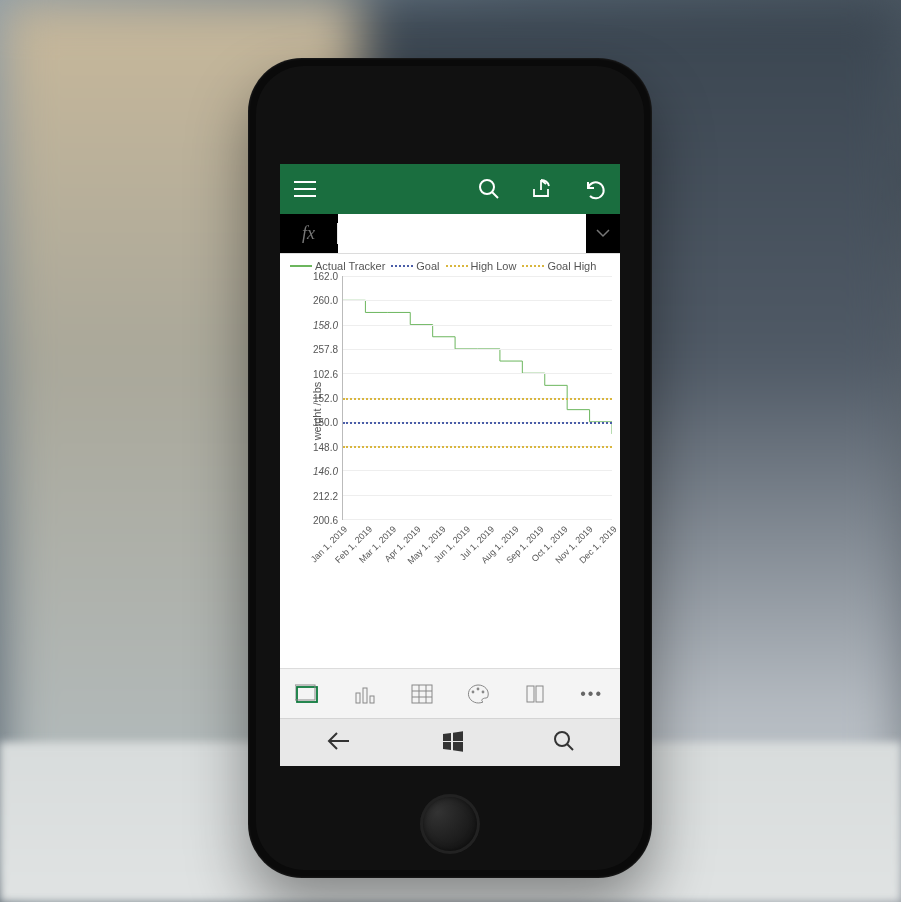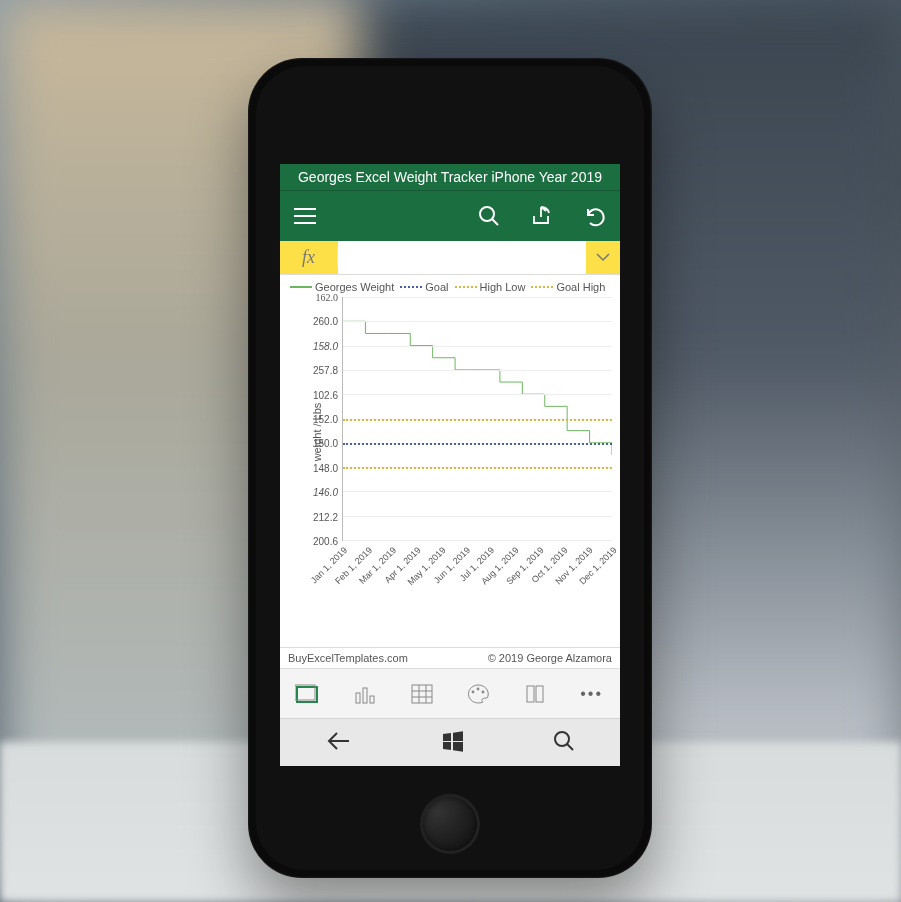--- a/index.html
+++ b/index.html
@@ -105,22 +105,22 @@
     background: #1a6e3f;
     height: 50px;
     display: flex;
     align-items: center;
     padding: 0 14px;
     gap: 30px;
   }
   .toolbar .spacer { flex: 1; }
   .icon-btn { color: #fff; display: flex; align-items: center; justify-content: center; cursor: pointer; }
   .formula-bar {
-    height: 34px;
-    background: #fde047;
+    height: 40px;
+    background: #000000;
     border-bottom: 1px solid #dcdcdc;
     display: flex;
     align-items: center;
   }
   .fx-label {
     width: 58px;
     text-align: center;
     font-family: 'Times New Roman', serif;
     font-style: italic;
     font-size: 18px;
@@ -266,21 +266,20 @@
 <body>
 
 <div class="bg-blur"></div>
 <div class="surface"></div>
 
 <div class="phone">
   <div class="speaker"></div>
   <div class="phone-inner">
     <div class="screen">
 
-      <div class="titlebar">Georges Excel Weight Tracker iPhone Year 2019</div>
 
       <div class="toolbar">
         <div class="icon-btn">
           <svg width="22" height="16" viewBox="0 0 22 16">
               <path d="M0 1h22M0 8h22M0 15h22" stroke="#fff" stroke-width="2"></path>
             </svg>
         </div>
         <div class="spacer"></div>
         <div class="icon-btn">
           <svg width="22" height="22" viewBox="0 0 22 22">
@@ -308,21 +307,21 @@
               <path d="M1 2l6 6 6-6" stroke="#777" stroke-width="1.5" fill="none"></path>
             </svg>
         </div>
       </div>
 
       <div class="chart-area">
 
         <div class="legend">
           <div class="legend-item">
             <span class="leg-solid"></span>
-              <span>Georges Weight</span>
+              <span>Actual Tracker</span>
           </div>
           <div class="legend-item">
             <span class="leg-dot" style="border-color:#4a5da8"></span>
               <span>Goal</span>
           </div>
           <div class="legend-item">
             <span class="leg-dot" style="border-color:#d9b63e"></span>
               <span>High Low</span>
           </div>
           <div class="legend-item">
@@ -337,21 +336,21 @@
               <div class="ytick" style="top: 100%;">200.6</div>
               <div class="ytick" style="top: 90%;">212.2</div>
               <div class="ytick" style="top: 80%; font-style: italic;">146.0</div>
               <div class="ytick" style="top: 70%;">148.0</div>
               <div class="ytick" style="top: 60%;">150.0</div>
               <div class="ytick" style="top: 50%;">152.0</div>
               <div class="ytick" style="top: 40%;">102.6</div>
               <div class="ytick" style="top: 30%;">257.8</div>
               <div class="ytick" style="top: 20%; font-style: italic;">158.0</div>
               <div class="ytick" style="top: 10%;">260.0</div>
-              <div class="ytick" style="top: 0%; font-family: Liberation Serif, serif;">162.0</div>
+              <div class="ytick" style="top: 0%;">162.0</div>
             </div>
           <div class="grid" id="grid">
             <svg class="series" id="series-svg" preserveAspectRatio="none" viewBox="0 0 100 100">
                 <path d="M 0.00 10.00 H 8.33 V 15.00 H 16.67 V 15.00 H 25.00 V 20.00 H 33.33 V 25.00 H 41.67 V 30.00 H 50.00 V 30.00 H 58.33 V 35.00 H 66.67 V 40.00 H 75.00 V 45.00 H 83.33 V 55.00 H 91.67 V 60.00 H 100.00 V 65.00" stroke="#6cb65e" stroke-width="1" fill="none" vector-effect="non-scaling-stroke"></path>
               </svg>
           <div class="gridline" style="top: 100%;"></div>
               <div class="gridline" style="top: 90%;"></div>
               <div class="gridline" style="top: 80%;"></div>
               <div class="gridline" style="top: 70%;"></div>
               <div class="gridline" style="top: 60%;"></div>
@@ -375,24 +374,20 @@
               <div class="xtick" style="right: 45.4545%; top: 0px;">Jul 1, 2019</div>
               <div class="xtick" style="right: 36.3636%; top: 0px;">Aug 1, 2019</div>
               <div class="xtick" style="right: 27.2727%; top: 0px;">Sep 1, 2019</div>
               <div class="xtick" style="right: 18.1818%; top: 0px;">Oct 1, 2019</div>
               <div class="xtick" style="right: 9.09091%; top: 0px;">Nov 1, 2019</div>
               <div class="xtick" style="right: 0%; top: 0px;">Dec 1, 2019</div>
             </div>
         </div>
       </div>
 
-      <div class="footer-row">
-        <span>BuyExcelTemplates.com</span>
-        <span>© 2019 George Alzamora</span>
-      </div>
 
       <div class="app-tabs">
         <div class="tab-icon">
           <svg width="26" height="22" viewBox="0 0 26 22">
               <rect x="2" y="4" width="20" height="15" stroke="#0f7a3e" stroke-width="1.8" fill="none"></rect>
               <rect x="0" y="2" width="20" height="15" stroke="#888" stroke-width="1" fill="none"></rect>
             </svg>
         </div>
         <div class="tab-icon">
           <svg width="22" height="22" viewBox="0 0 22 22">

